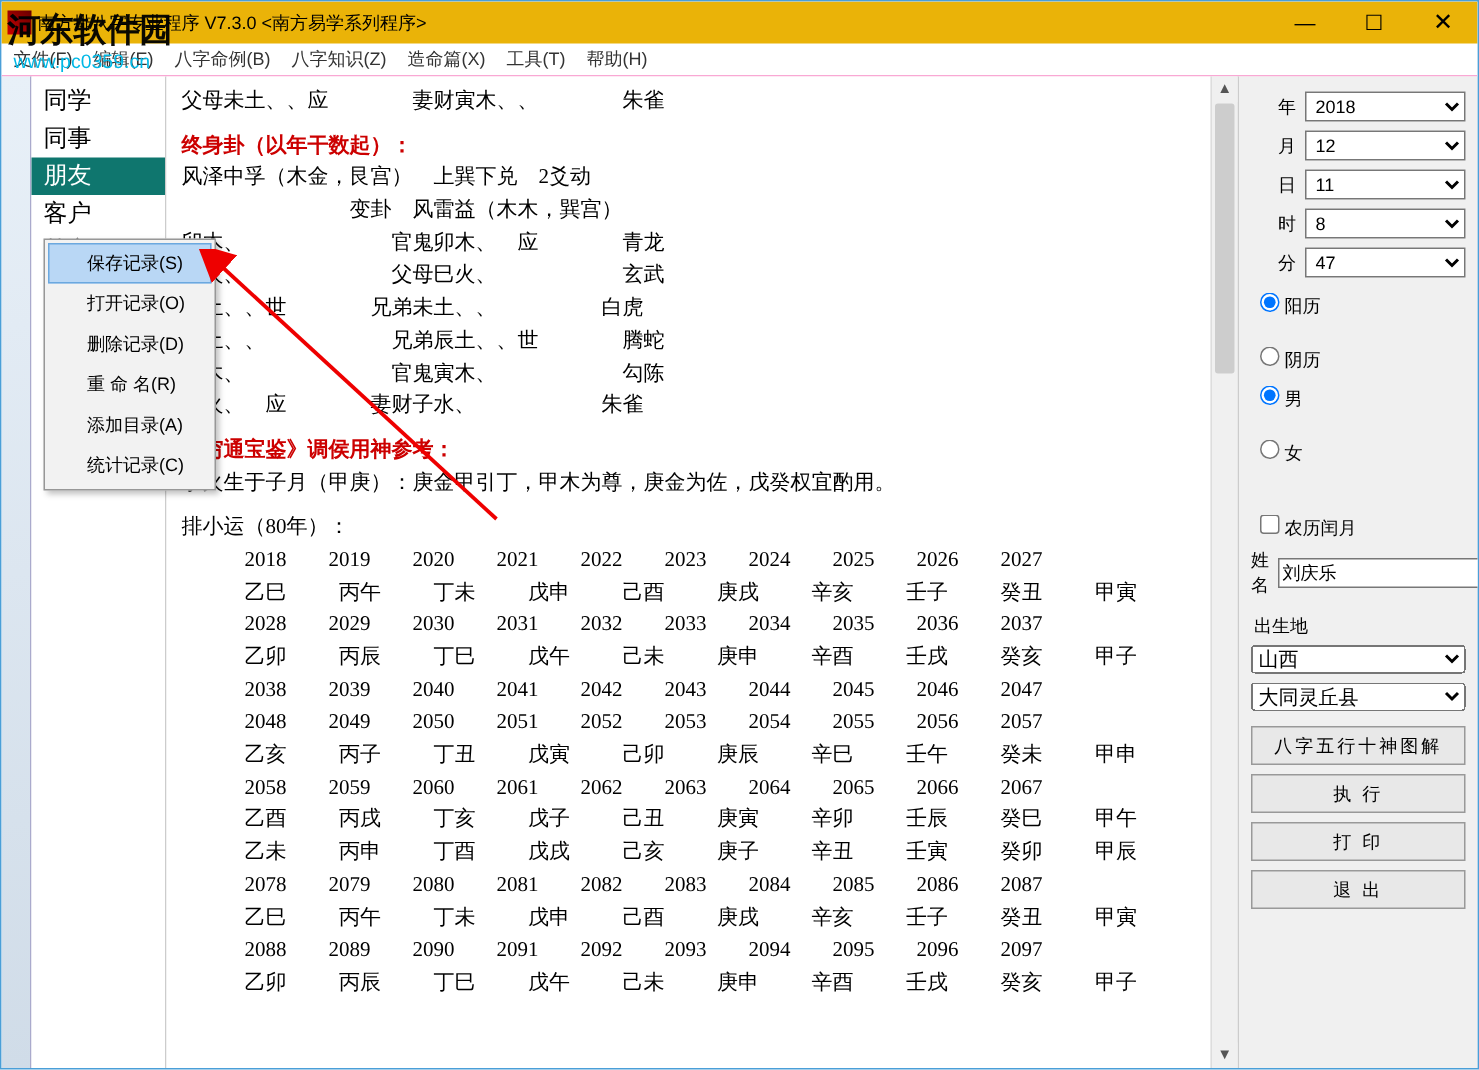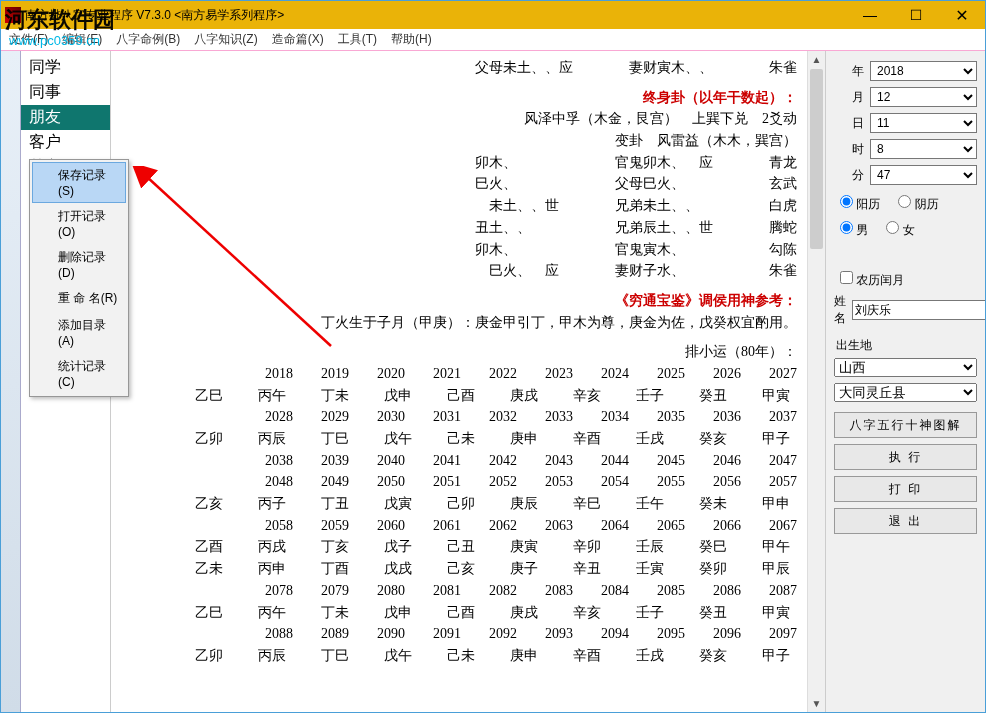--- a/index.html
+++ b/index.html
@@ -14,34 +14,34 @@
 .watermark-url { position: absolute; top: 32px; left: 8px; font-size: 13px; color: #00b8e6; z-index: 50; pointer-events: none; }
 .menubar { height: 22px; background: #fff; border-bottom: 1px solid #f9a8d4; display: flex; align-items: center; padding-left: 8px; font-size: 12px; gap: 14px; color: #333; }
 .menubar span { cursor: default; }
 .body-wrap { display: flex; height: calc(100% - 50px); }
 .left-panel { width: 20px; background: linear-gradient(#e8f0f8,#d0dce8); border-right: 1px solid #aac; }
 .sidebar { width: 90px; border-right: 1px solid #ccc; background: #fff; font-size: 16px; padding-top: 4px; }
 .sidebar-item { padding: 2px 8px; cursor: default; }
 .sidebar-item.sel { background: #0f766e; color: #fff; }
 .content { flex: 1; background: #fff; position: relative; overflow: hidden; padding: 6px 10px; font-size: 14px; color: #000; font-family: SimSun, serif; line-height: 1.55; }
 .content .red { color: #c00; font-weight: bold; }
-.content .line { white-space: pre; text-align: right; }
+.content .line { white-space: pre; }
 .scrollbar { width: 18px; background: #f0f0f0; border-left: 1px solid #ddd; position: relative; }
 .scroll-thumb { position: absolute; left: 2px; right: 2px; top: 18px; height: 180px; background: #cdcdcd; border-radius: 2px; }
 .scroll-arrow { position: absolute; left: 0; right: 0; height: 17px; background: #f0f0f0; text-align: center; font-size: 10px; color: #555; line-height: 17px; }
 .scroll-arrow.up { top: 0; }
 .scroll-arrow.down { bottom: 0; }
 .right-panel { width: 160px; background: #f0f0f0; border-left: 1px solid #ccc; padding: 10px 8px; font-size: 12px; }
 .form-row { display: flex; align-items: center; margin-bottom: 6px; }
 .form-row label { width: 36px; text-align: right; padding-right: 6px; }
 .form-row select, .form-row input[type=text] { flex: 1; font-size: 12px; height: 20px; border: 1px solid #777; background: #fff; padding: 0 2px; }
-.radio-row { display: flex; gap: 18px; padding: 4px 6px; }
+.radio-row { display: flex; gap: 18px; padding: 4px 6px; flex-direction: column; }
 .chk-row { padding: 4px 6px; margin-top: 24px; }
 .btn { display: block; width: 100%; height: 26px; margin: 6px 0; background: #e8e8e8; border: 1px solid #999; font-size: 12px; letter-spacing: 2px; }
-.ctx-menu { position: absolute; top: 158px; left: 28px; width: 100px; background: #f2f2f2; border: 1px solid #979797; box-shadow: 2px 2px 4px rgba(0,0,0,0.25); z-index: 30; font-size: 12px; padding: 2px; }
+.ctx-menu { position: absolute; top: 158px; left: 28px; width: 115px; background: #f2f2f2; border: 1px solid #979797; box-shadow: 2px 2px 4px rgba(0,0,0,0.25); z-index: 30; font-size: 12px; padding: 2px; }
 .ctx-item { padding: 5px 8px 5px 26px; cursor: default; }
 .ctx-item.hl { background: #b9d7f5; border: 1px solid #6ba8df; padding: 4px 7px 4px 25px; }
 .arrow-svg { position: absolute; top: 165px; left: 130px; z-index: 40; pointer-events: none; }
 select { appearance: menulist; }
 .prov-row select, .city-row select { width: 100%; }
 </style>
 </head>
 <body>
 
 <div class="titlebar">

